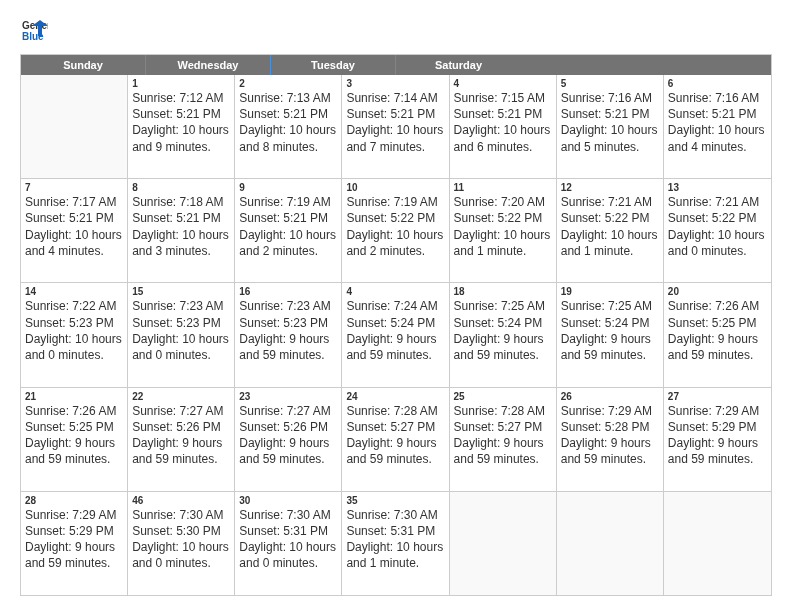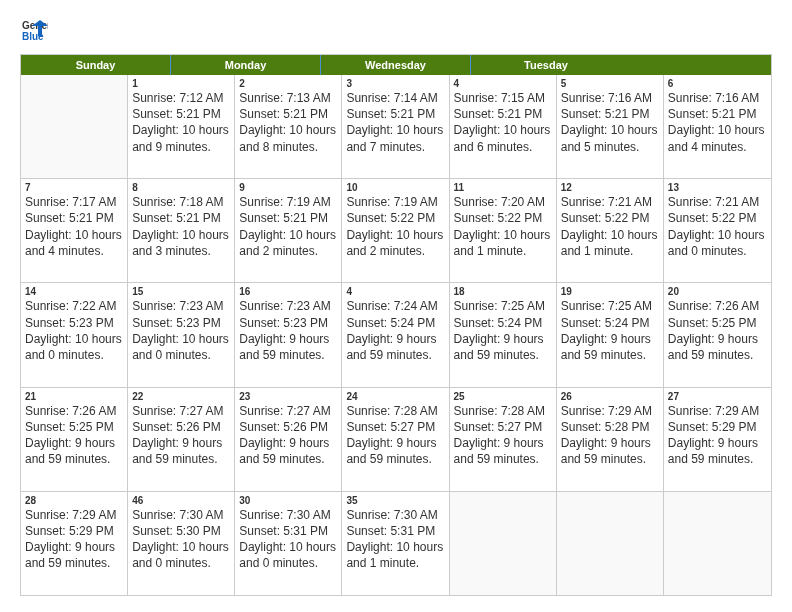--- a/index.html
+++ b/index.html
@@ -45,22 +45,22 @@
       color: #555;
     }
     .calendar {
       flex: 1;
       display: flex;
       flex-direction: column;
       border: 1px solid #ccc;
     }
     .cal-header {
       display: grid;
-      grid-template-columns: repeat(5, 1fr);
-      background: #4d7c0f;
+      grid-template-columns: repeat(6, 1fr);
+      background: #737373;
     }
     .cal-header-cell {
       color: #fff;
       font-size: 11px;
       font-weight: bold;
       text-align: center;
       padding: 4px 2px;
       border-right: 1px solid #4a90d9;
     }
     .cal-header-cell:last-child { border-right: none; }
@@ -117,23 +117,23 @@
     </div>
     <div class="title-block">
       <div class="month-title"></div>
       <div class="subtitle"></div>
     </div>
   </div>
 
   <div class="calendar">
     <div class="cal-header" id="cal-header">
         <div class="cal-header-cell">Sunday</div>
-        <div class="cal-header-cell">Monday</div>
         <div class="cal-header-cell">Wednesday</div>
         <div class="cal-header-cell">Tuesday</div>
+        <div class="cal-header-cell">Saturday</div>
       </div>
     <div class="cal-body" id="cal-body">
         <div class="cal-row">
           <div class="cal-cell empty"></div>
           <div class="cal-cell">
         <span class="day-num">1</span>
         <span class="info">Sunrise: 7:12 AM<br>Sunset: 5:21 PM<br>Daylight: 10 hours and 9 minutes.</span>
       </div>
           <div class="cal-cell">
         <span class="day-num">2</span>

